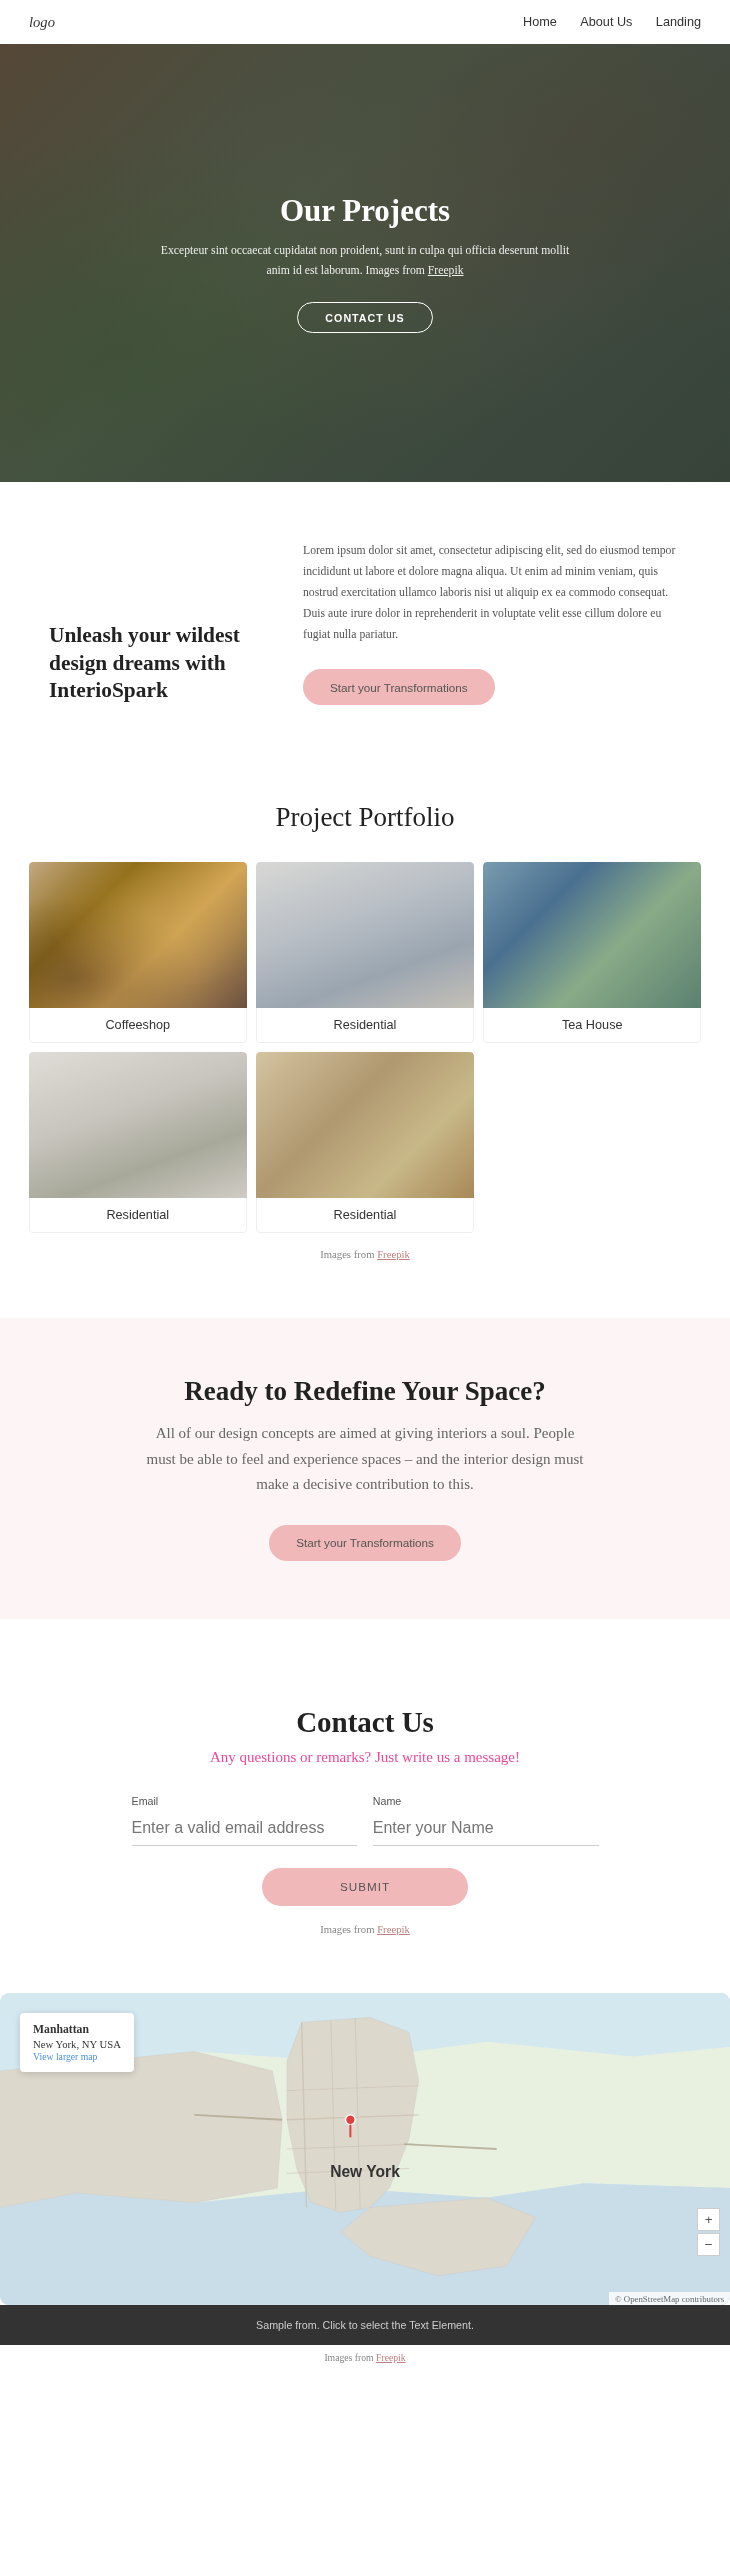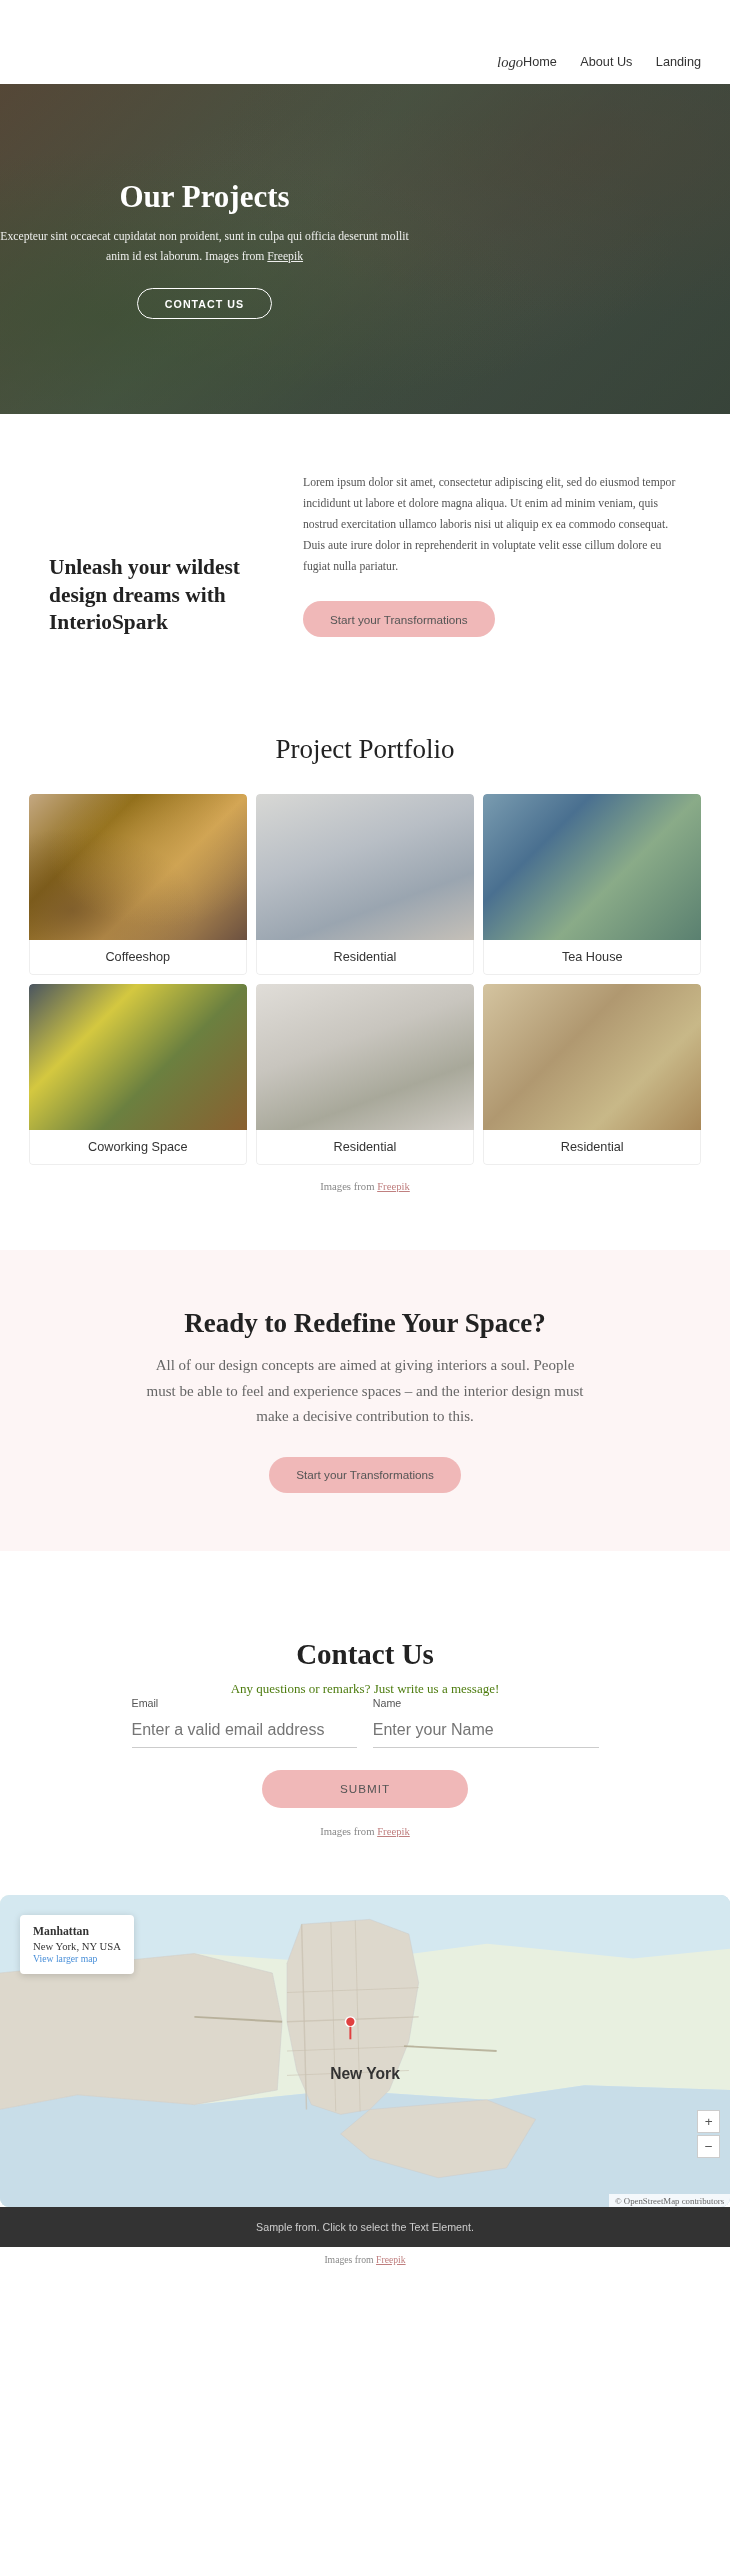--- a/index.html
+++ b/index.html
@@ -1,32 +1,32 @@
 <!DOCTYPE html>
 <html><head>
   <meta charset="utf-8">
   <style>
     * { margin: 0; padding: 0; box-sizing: border-box; }
     body { font-family: 'Georgia', serif; width: 730px; background: #fff; overflow-x: hidden; }
 
     
     nav {
-      display: flex; align-items: center; justify-content: flex-end;
-      padding: 13.6px 29px; background: #fff; position: relative; z-index: 10; margin-top: 40px;
+      display: flex; align-items: center; justify-content: space-between;
+      padding: 13.6px 29px; background: #fff; position: relative; z-index: 10;
     }
     .nav-logo { font-size: 14.6px; color: #333; font-style: italic; }
     .nav-links { display: flex; gap: 23.4px; }
     .nav-links a { text-decoration: none; color: #333; font-size: 12.7px; font-family: Arial, sans-serif; }
 
     
     .hero {
-      position: relative; height: 330px; overflow: hidden;
+      position: relative; height: 438px; overflow: hidden;
       background: linear-gradient(rgba(40,35,30,0.55), rgba(40,35,30,0.55)),
         linear-gradient(135deg, #8b7355 0%, #6b8f71 40%, #5a7a6a 60%, #4a6b5a 100%);
-      display: flex; flex-direction: column; align-items: flex-start; justify-content: center;
+      display: flex; flex-direction: column; align-items: center; justify-content: center;
     }
     .hero::before {
       content: '';
       position: absolute; inset: 0;
       background:
         radial-gradient(ellipse at 15% 70%, rgba(60,80,50,0.6) 0%, transparent 50%),
         radial-gradient(ellipse at 80% 20%, rgba(80,70,55,0.5) 0%, transparent 45%),
         radial-gradient(ellipse at 50% 50%, rgba(100,90,70,0.3) 0%, transparent 60%);
     }
     .hero-content { position: relative; text-align: center; color: #fff; }
@@ -99,21 +99,21 @@
     
     .ready-section {
       background: #fdf5f5; padding: 58px 78px; text-align: center; margin: 29px 0;
     }
     .ready-section h2 { font-size: 27px; font-weight: bold; color: #222; margin-bottom: 13.6px; }
     .ready-section p { font-size: 15px; color: #666; line-height: 1.7; max-width: 448px; margin: 4px auto 27px; }
 
     
     .contact-section { padding: 58px 78px; text-align: center; background: #fff; }
     .contact-section h2 { font-size: 29px; font-weight: bold; color: #222; margin-bottom: 9.7px; }
-    .contact-section .subtitle { font-size: 13px; color: #4d7c0f; }
+    .contact-section .subtitle { font-size: 15px; color: #ec4899; margin-bottom: 29px; }
     .contact-form { display: flex; flex-direction: column; align-items: center; gap: 13.6px; }
     .form-row { display: flex; gap: 15.6px; width: 100%; max-width: 467px; }
     .form-group { flex: 1; display: flex; flex-direction: column; }
     .form-group label { font-size: 10.7px; color: #555; margin-bottom: 4.9px; text-align: left; font-family: Arial, sans-serif; }
     .form-group input {
       border: none; border-bottom: 1px solid #ccc; padding: 7.8px 0;
       font-size: 16px; color: #aaa; outline: none; background: transparent;
     }
     .btn-submit {
       background: #f0b8b8; border: none; color: #555; padding: 12.7px 78px;
@@ -210,24 +210,20 @@
     <div class="portfolio-item">
       <div class="img-residential1"></div>
       <div class="portfolio-label">Residential</div>
     </div>
 
     <div class="portfolio-item">
       <div class="img-teahouse"></div>
       <div class="portfolio-label">Tea House</div>
     </div>
 
-    <div class="portfolio-item">
-      <div class="img-coworking"></div>
-      <div class="portfolio-label">Coworking Space</div>
-    </div>
 
     <div class="portfolio-item">
       <div class="img-residential2"></div>
       <div class="portfolio-label">Residential</div>
     </div>
 
     <div class="portfolio-item">
       <div class="img-residential3"></div>
       <div class="portfolio-label">Residential</div>
     </div>

